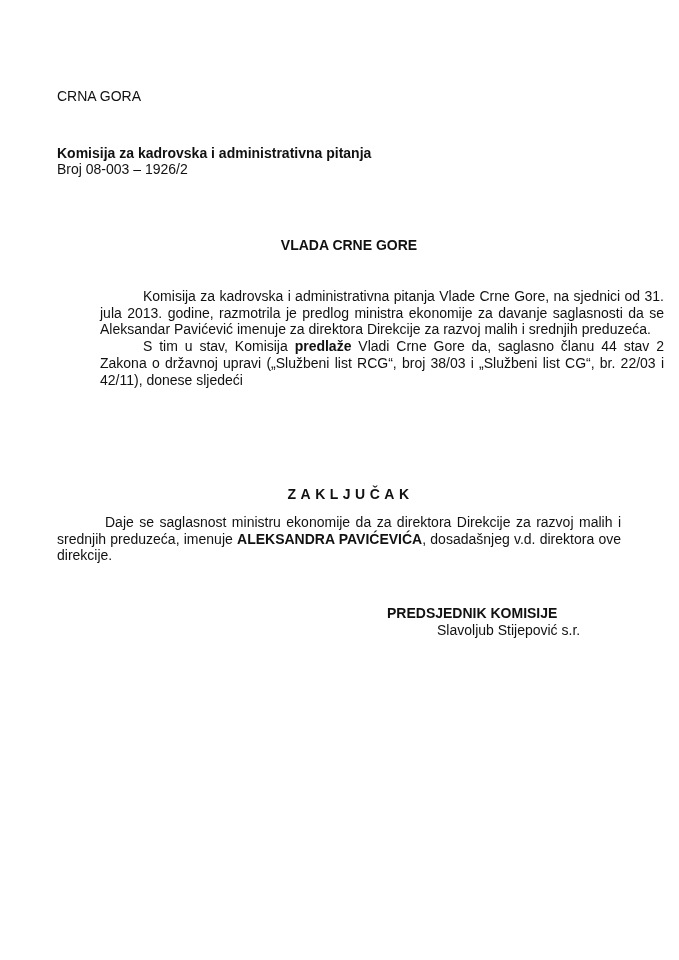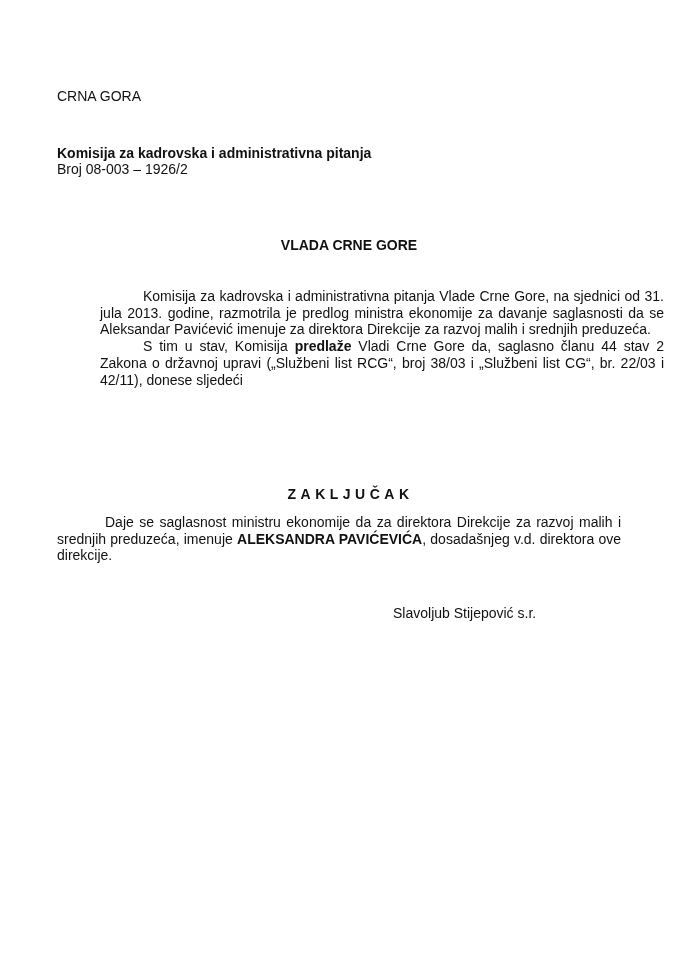--- a/index.html
+++ b/index.html
@@ -58,21 +58,21 @@
       margin-top: 30px;
     }
     #decision { top: 514px; }
     #decision p { text-indent: 48px; }
     .signature {
       position: absolute;
       left: 387px;
       top: 605px;
     }
     .signature .sig-title { font-weight: bold; }
-    .signature .sig-name { padding-left: 6px; }
+    .signature .sig-name { padding-left: 6px; margin-left: 44px; }
   </style>
 </head>
 <body>
 
 <div class="header">
   <div>CRNA GORA</div>
   <div class="bold">Komisija za kadrovska i administrativna pitanja</div>
   <div>Broj 08-003 – 1926/2</div>
 </div>
 
@@ -83,14 +83,15 @@
   <p><span>S tim u stav, Komisija </span><b>predlaže</b><span> Vladi Crne Gore da, saglasno članu 44 stav 2 Zakona o državnoj upravi („Službeni list RCG“, broj 38/03 i „Službeni list CG“, br. 22/03 i 42/11), donese sljedeći</span></p>
 </div>
 
 <div id="zakljucak-title">ZAKLJUČAK</div>
 
 <div class="body-block" id="decision">
   <p><span>Daje se saglasnost ministru ekonomije da za direktora Direkcije za razvoj malih i srednjih preduzeća, imenuje </span><b>ALEKSANDRA PAVIĆEVIĆA</b><span>, dosadašnjeg v.d. direktora ove direkcije.</span></p>
 </div>
 
 <div class="signature">
+  <div class="sig-title">PREDSJEDNIK KOMISIJE</div>
   <div class="sig-name">Slavoljub Stijepović s.r.</div>
 </div>
 
 </body></html>

